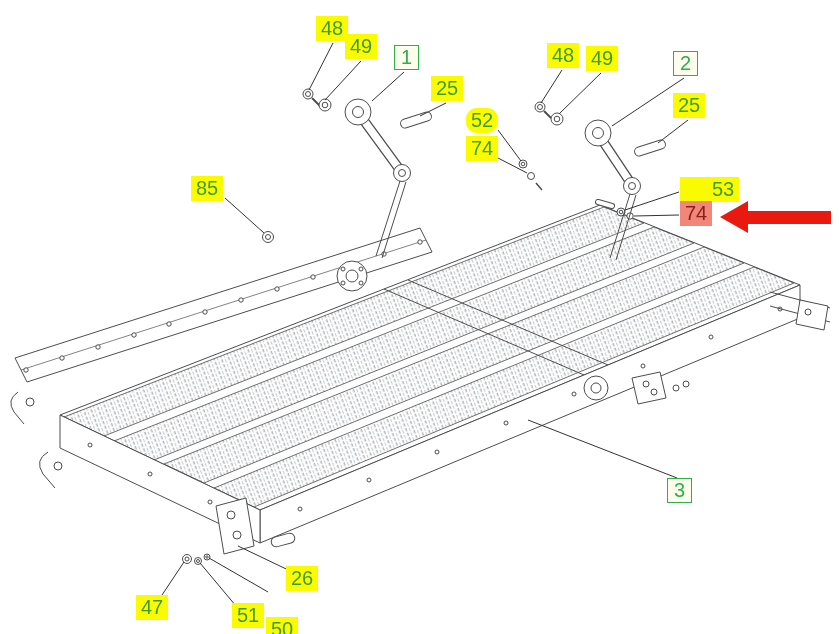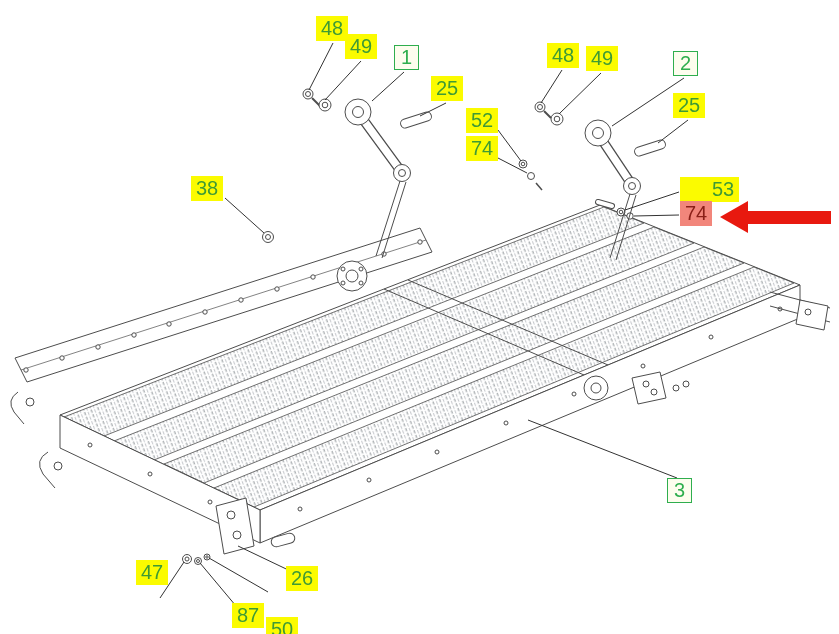--- a/index.html
+++ b/index.html
@@ -185,24 +185,24 @@
   </svg>
 
   <div class="lbl" style="left:316px;top:16px;">48</div>
   <div class="lbl" style="left:345px;top:34px;">49</div>
   <div class="lbl boxed" style="left:394px;top:45px;">1</div>
   <div class="lbl" style="left:431px;top:76px;">25</div>
   <div class="lbl" style="left:547px;top:43px;">48</div>
   <div class="lbl" style="left:586px;top:46px;">49</div>
   <div class="lbl boxed" style="left:673px;top:51px;">2</div>
   <div class="lbl" style="left:673px;top:93px;">25</div>
-  <div class="lbl" style="left:466px;top:108px;">52</div>
+  <div class="lbl" style="left:466px;top:108px;border-radius:11px;">52</div>
   <div class="lbl" style="left:466px;top:136px;">74</div>
-  <div class="lbl" style="left:191px;top:176px;">38</div>
+  <div class="lbl" style="left:191px;top:176px;">85</div>
   <div class="lbl" style="left:680px;top:177px;padding-left:32px;">53</div>
   <div class="lbl hl" style="left:680px;top:201px;">74</div>
   <div class="lbl boxed" style="left:667px;top:478px;">3</div>
   <div class="lbl" style="left:286px;top:566px;">26</div>
   <div class="lbl" style="left:266px;top:585px;margin-top:32px;">50</div>
-  <div class="lbl" style="left:232px;top:603px;">87</div>
-  <div class="lbl" style="left:136px;top:560px;">47</div>
+  <div class="lbl" style="left:232px;top:603px;">51</div>
+  <div class="lbl" style="left:136px;top:595px;">47</div>
 
 </div>
 
 </body></html>

